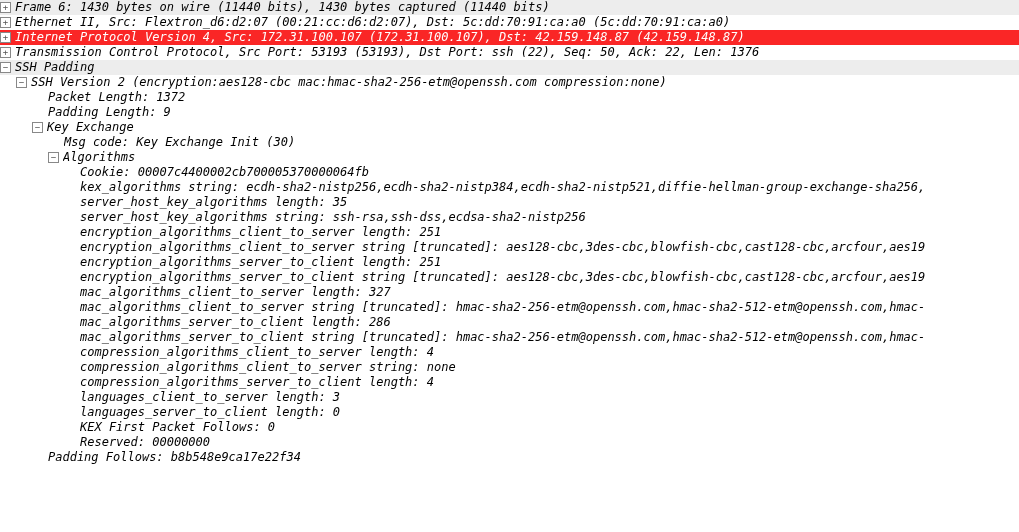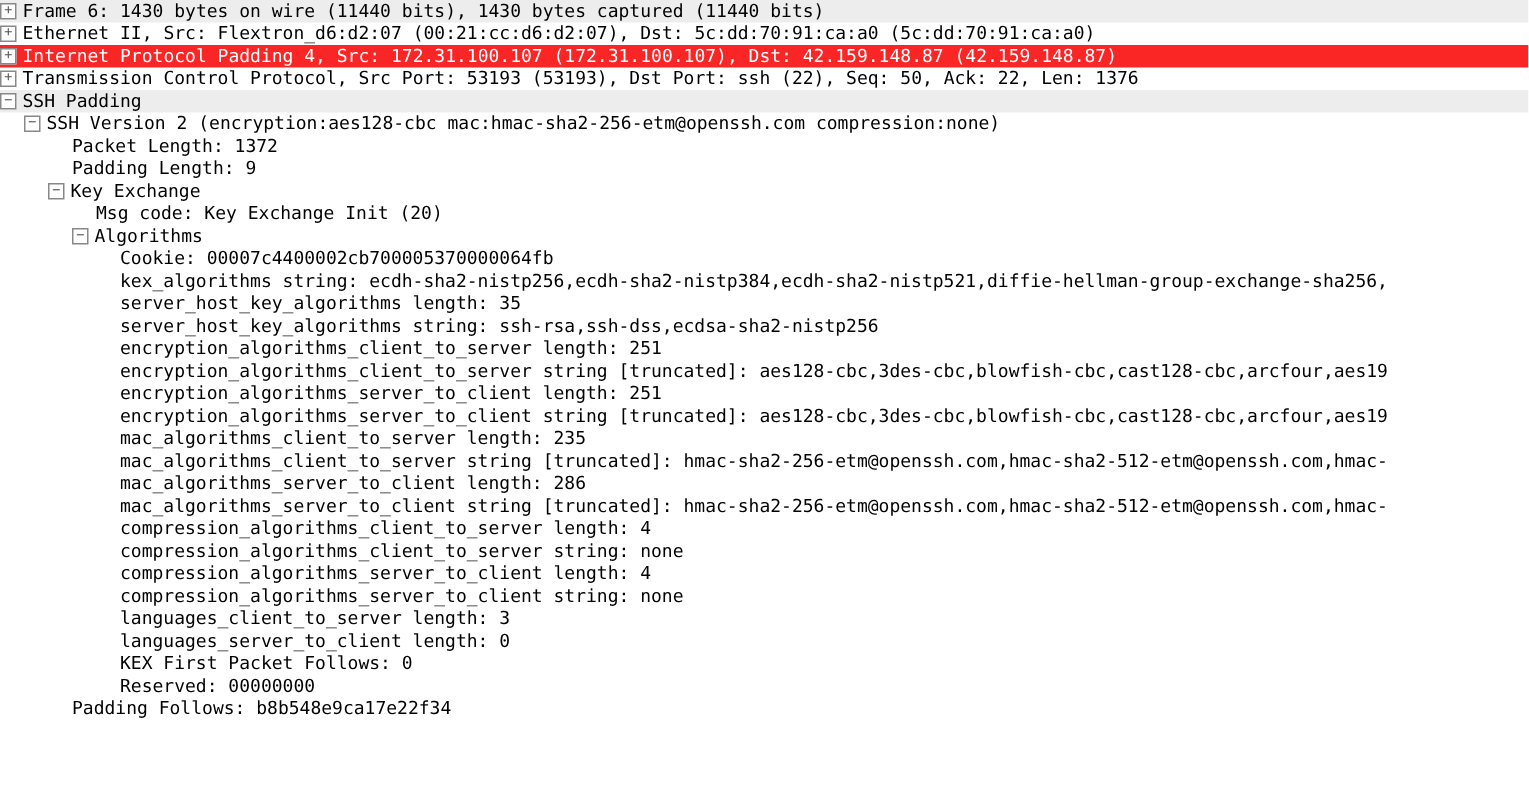--- a/index.html
+++ b/index.html
@@ -20,37 +20,37 @@
   .row.sel { background: #fa2626; color: #fff; }
   .tw { width: 11px; height: 11px; border: 1px solid #888; margin-right: 4px;
         display: inline-flex; align-items: center; justify-content: center;
         font-size: 9px; line-height: 1; background: #fff; color: #555;
         flex-shrink: 0; user-select: none; cursor: pointer; }
   .sp { display: inline-block; flex-shrink: 0; }
   .sp1 { width: 16px; }
   .sp2 { width: 32px; }
   .sp3 { width: 48px; }
   .sp4 { width: 64px; }
-  .txt { overflow: hidden; text-overflow: clip; }
+  .txt { overflow: hidden; text-overflow: clip; font-style: italic; }
 </style>
 </head>
 <body>
 
 <div id="tree">
     <div class="row alt">
       <span class="tw">+</span>
       <span class="txt">Frame 6: 1430 bytes on wire (11440 bits), 1430 bytes captured (11440 bits)</span>
     </div>
     <div class="row">
       <span class="tw">+</span>
       <span class="txt">Ethernet II, Src: Flextron_d6:d2:07 (00:21:cc:d6:d2:07), Dst: 5c:dd:70:91:ca:a0 (5c:dd:70:91:ca:a0)</span>
     </div>
     <div class="row sel">
       <span class="tw">+</span>
-      <span class="txt">Internet Protocol Padding 4, Src: 172.31.100.107 (172.31.100.107), Dst: 42.159.148.87 (42.159.148.87)</span>
+      <span class="txt">Internet Protocol Version 4, Src: 172.31.100.107 (172.31.100.107), Dst: 42.159.148.87 (42.159.148.87)</span>
     </div>
     <div class="row">
       <span class="tw">+</span>
       <span class="txt">Transmission Control Protocol, Src Port: 53193 (53193), Dst Port: ssh (22), Seq: 50, Ack: 22, Len: 1376</span>
     </div>
     <div class="row alt">
       <span class="tw">−</span>
       <span class="txt">SSH Padding</span>
     </div>
     <div class="row">
@@ -69,21 +69,21 @@
       <span class="txt">Padding Length: 9</span>
     </div>
     <div class="row">
       <span class="sp sp2"></span>
       <span class="tw">−</span>
       <span class="txt">Key Exchange</span>
     </div>
     <div class="row">
       <span class="sp sp3"></span>
       <span class="sp sp1"></span>
-      <span class="txt">Msg code: Key Exchange Init (20)</span>
+      <span class="txt">Msg code: Key Exchange Init (30)</span>
     </div>
     <div class="row">
       <span class="sp sp3"></span>
       <span class="tw">−</span>
       <span class="txt">Algorithms</span>
     </div>
     <div class="row">
       <span class="sp sp4"></span>
       <span class="sp sp1"></span>
       <span class="txt">Cookie: 00007c4400002cb700005370000064fb</span>
@@ -119,21 +119,21 @@
       <span class="txt">encryption_algorithms_server_to_client length: 251</span>
     </div>
     <div class="row">
       <span class="sp sp4"></span>
       <span class="sp sp1"></span>
       <span class="txt">encryption_algorithms_server_to_client string [truncated]: aes128-cbc,3des-cbc,blowfish-cbc,cast128-cbc,arcfour,aes19</span>
     </div>
     <div class="row">
       <span class="sp sp4"></span>
       <span class="sp sp1"></span>
-      <span class="txt">mac_algorithms_client_to_server length: 235</span>
+      <span class="txt">mac_algorithms_client_to_server length: 327</span>
     </div>
     <div class="row">
       <span class="sp sp4"></span>
       <span class="sp sp1"></span>
       <span class="txt">mac_algorithms_client_to_server string [truncated]: hmac-sha2-256-etm@openssh.com,hmac-sha2-512-etm@openssh.com,hmac-</span>
     </div>
     <div class="row">
       <span class="sp sp4"></span>
       <span class="sp sp1"></span>
       <span class="txt">mac_algorithms_server_to_client length: 286</span>
@@ -154,25 +154,20 @@
       <span class="txt">compression_algorithms_client_to_server string: none</span>
     </div>
     <div class="row">
       <span class="sp sp4"></span>
       <span class="sp sp1"></span>
       <span class="txt">compression_algorithms_server_to_client length: 4</span>
     </div>
     <div class="row">
       <span class="sp sp4"></span>
       <span class="sp sp1"></span>
-      <span class="txt">compression_algorithms_server_to_client string: none</span>
-    </div>
-    <div class="row">
-      <span class="sp sp4"></span>
-      <span class="sp sp1"></span>
       <span class="txt">languages_client_to_server length: 3</span>
     </div>
     <div class="row">
       <span class="sp sp4"></span>
       <span class="sp sp1"></span>
       <span class="txt">languages_server_to_client length: 0</span>
     </div>
     <div class="row">
       <span class="sp sp4"></span>
       <span class="sp sp1"></span>

